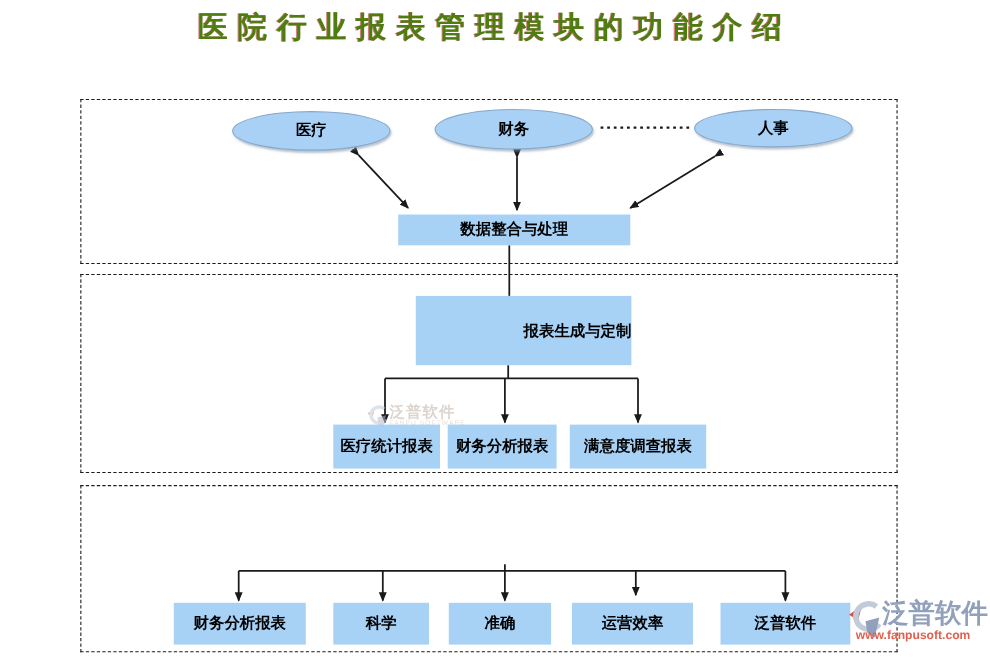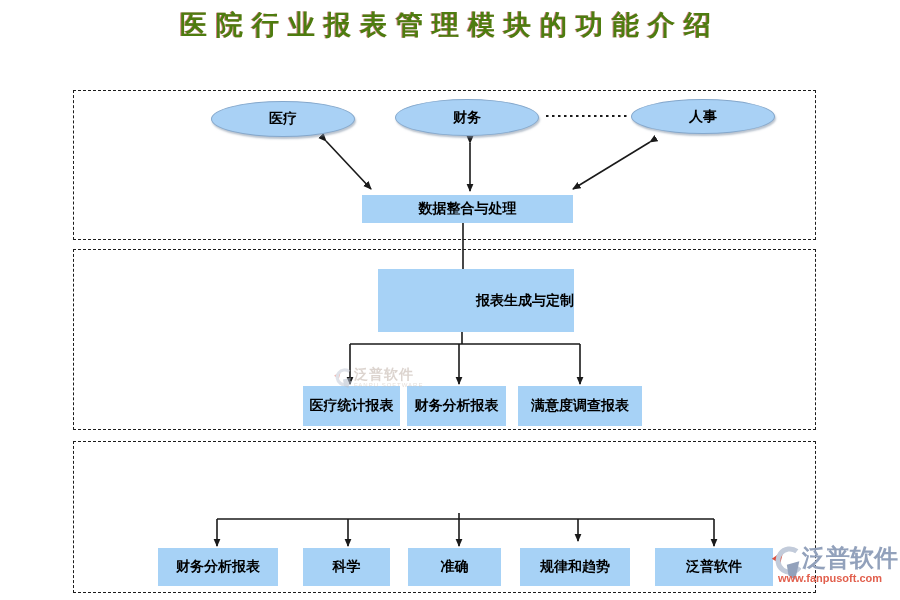--- a/index.html
+++ b/index.html
@@ -155,21 +155,21 @@
   <div class="node small" style="left:158px; top:548px; width:120px; height:38px;">
     <span>财务分析报表</span>
   </div>
   <div class="node small" style="left:303px; top:548px; width:87px; height:38px;">
     <span>科学</span>
   </div>
   <div class="node small" style="left:408px; top:548px; width:93px; height:38px;">
     <span>准确</span>
   </div>
   <div class="node small" style="left:520px; top:548px; width:110px; height:38px;">
-    <span>规律和趋势</span>
+    <span>运营效率</span>
   </div>
   <div class="node small" style="left:655px; top:548px; width:118px; height:38px;">
     <span>泛普软件</span>
   </div>
 
   <div class="wm-center">
     <svg width="19" height="23" viewBox="0 0 36 40">
       <polygon points="2,15 15,6 11,21" fill="#e0756a"></polygon>
       <path d="M31 7 A14 14 0 1 0 34 25" fill="none" stroke="#c6ccd8" stroke-width="6"></path>
       <polygon points="19,22 34,18 29,38 21,34" fill="#b4bdcc"></polygon>

